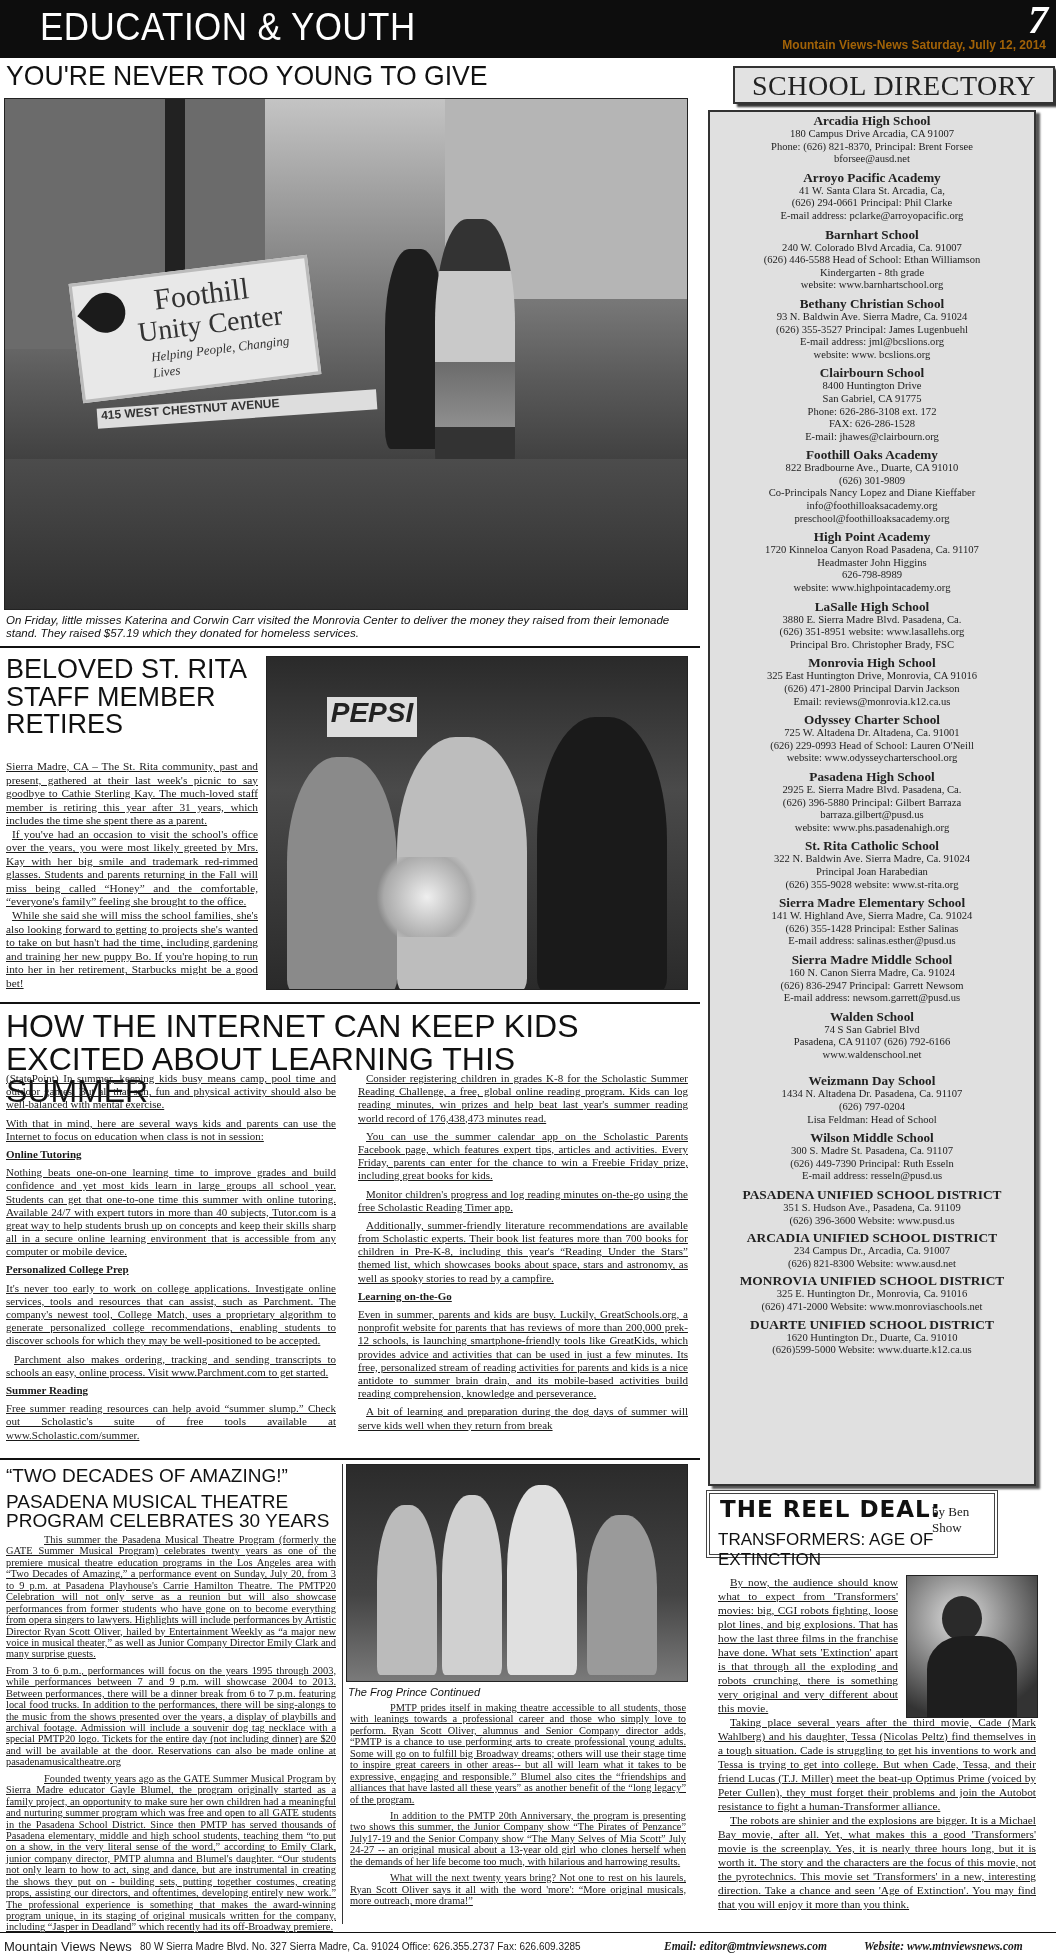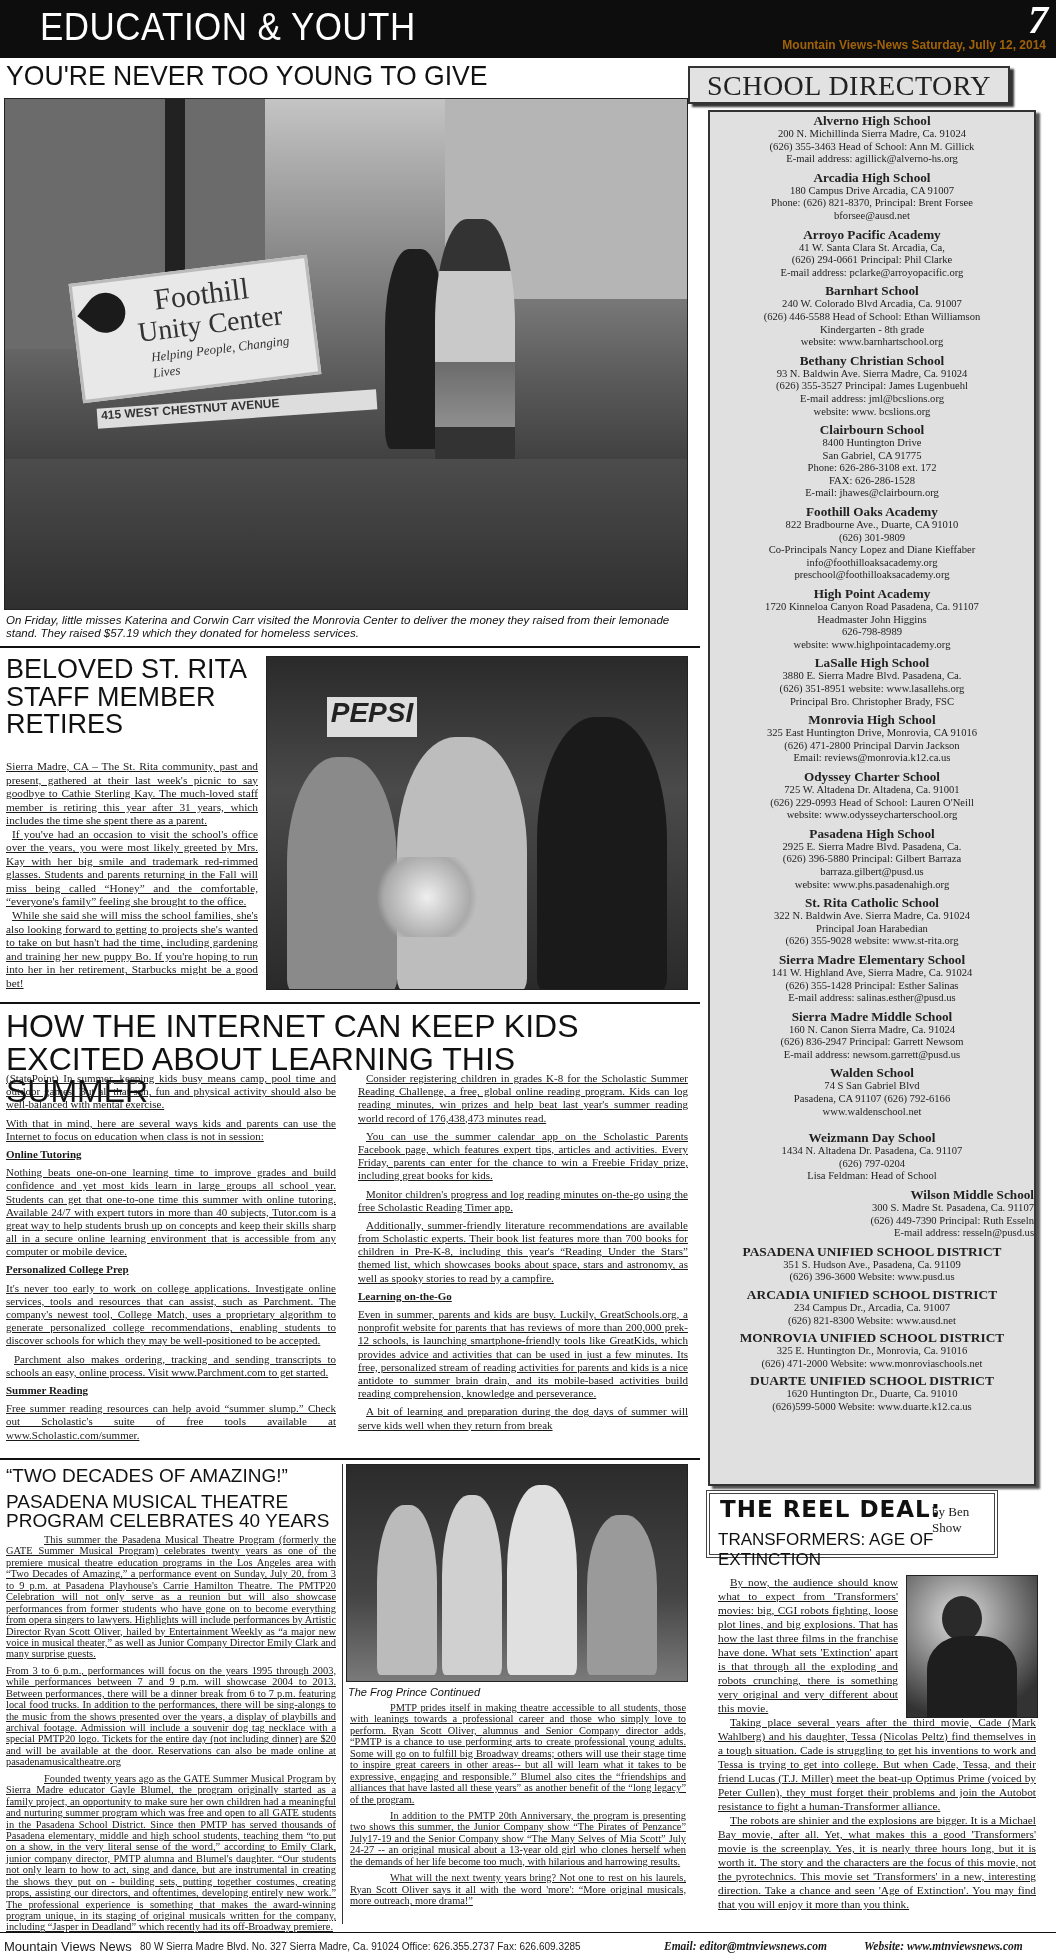--- a/index.html
+++ b/index.html
@@ -14,21 +14,21 @@
   .photo { background: linear-gradient(160deg, #9a9a9a 0%, #6d6d6d 35%, #4a4a4a 60%, #2e2e2e 100%); border: 1px solid #222; overflow: hidden; }
   .photo .sign { position: absolute; left: 70px; top: 170px; width: 240px; height: 120px; background: #e8e8e8; border: 3px solid #bbb; transform: rotate(-7deg); }
   .photo .sign span { position: absolute; font-family: "Liberation Serif", serif; color: #333; }
   .kid { position: absolute; background: #1c1c1c; border-radius: 40% 40% 10% 10%; }
   .caption { font-family: "Liberation Sans", sans-serif; font-style: italic; font-size: 11.5px; line-height: 1.15; color: #111; }
   .rule { background: #111; height: 2px; }
   .body-text { font-family: "Liberation Serif", serif; font-size: 11px; line-height: 1.2; text-align: justify; color: #1a1a1a; text-decoration: underline; }
   .body-text p { margin-bottom: 5px; }
   .sub { font-weight: bold; margin: 3px 0 4px; }
   .dir-box { left: 708px; top: 110px; width: 328px; height: 1376px; background: #e0e0e0; border: 2px solid #333; box-shadow: 4px 3px 2px #555; }
-  .dir-title-box { left: 688px; top: 66px; width: 322px; height: 38px; background: #e2e2e2; border: 2px solid #333; box-shadow: 4px 3px 2px #333; text-align: center; }
+  .dir-title-box { left: 733px; top: 66px; width: 322px; height: 38px; background: #e2e2e2; border: 2px solid #333; box-shadow: 4px 3px 2px #333; text-align: center; }
   .dir-title { font-family: "Liberation Serif", serif; font-size: 28px; color: #222; line-height: 36px; letter-spacing: 0.5px; }
   .school { text-align: center; font-family: "Liberation Serif", serif; color: #222; font-size: 10.6px; line-height: 12.6px; }
   .school .nm { font-weight: bold; font-size: 13.2px; line-height: 14px; }
   .school .district { font-weight: bold; font-size: 13.4px; }
   .underline { text-decoration: underline; }
   .reel-box { left: 706px; top: 1490px; width: 292px; height: 68px; border: 4px double #444; background: #fff; }
   .reel-title { left: 10px; top: 2px; font-family: "DejaVu Sans", sans-serif; font-weight: bold; font-size: 23px; color: #111; letter-spacing: 1px; }
   .reel-by { left: 222px; top: 10px; font-family: "Liberation Serif", serif; font-size: 13px; }
   .reel-sub { left: 8px; top: 36px; font-family: "Liberation Sans", sans-serif; font-size: 17px; color: #111; }
   .footer { left: 0; top: 1936px; width: 1056px; height: 22px; font-size: 11px; }
@@ -94,21 +94,21 @@
   <p style="text-indent:8px;">You can use the summer calendar app on the Scholastic Parents Facebook page, which features expert tips, articles and activities. Every Friday, parents can enter for the chance to win a Freebie Friday prize, including great books for kids.</p>
   <p style="text-indent:8px;">Monitor children's progress and log reading minutes on-the-go using the free Scholastic Reading Timer app.</p>
   <p style="text-indent:8px;">Additionally, summer-friendly literature recommendations are available from Scholastic experts. Their book list features more than 700 books for children in Pre-K-8, including this year's “Reading Under the Stars” themed list, which showcases books about space, stars and astronomy, as well as spooky stories to read by a campfire.</p>
   <p class="sub">Learning on-the-Go</p>
   <p>Even in summer, parents and kids are busy. Luckily, GreatSchools.org, a nonprofit website for parents that has reviews of more than 200,000 prek-12 schools, is launching smartphone-friendly tools like GreatKids, which provides advice and activities that can be used in just a few minutes. Its free, personalized stream of reading activities for parents and kids is a nice antidote to summer brain drain, and its mobile-based activities build reading comprehension, knowledge and perseverance.</p>
   <p style="text-indent:8px;">A bit of learning and preparation during the dog days of summer will serve kids well when they return from break</p>
 </div>
 <div class="abs rule" style="left:0; top:1458px; width:700px;"></div>
 
 <div class="abs sans-head" style="left:6px; top:1466px; width:330px; font-size:19px;">“TWO DECADES OF AMAZING!”</div>
-<div class="abs sans-head" style="left:6px; top:1492px; width:330px; font-size:19px;">PASADENA MUSICAL THEATRE PROGRAM CELEBRATES 40 YEARS</div>
+<div class="abs sans-head" style="left:6px; top:1492px; width:330px; font-size:19px;">PASADENA MUSICAL THEATRE PROGRAM CELEBRATES 30 YEARS</div>
 <div class="abs body-text" style="left:6px; top:1534px; width:330px; font-size:10.4px; line-height:1.1;">
   <p style="text-indent:38px;">This summer the Pasadena Musical Theatre Program (formerly the GATE Summer Musical Program) celebrates twenty years as one of the premiere musical theatre education programs in the Los Angeles area with “Two Decades of Amazing,” a performance event on Sunday, July 20, from 3 to 9 p.m. at Pasadena Playhouse's Carrie Hamilton Theatre. The PMTP20 Celebration will not only serve as a reunion but will also showcase performances from former students who have gone on to become everything from opera singers to lawyers. Highlights will include performances by Artistic Director Ryan Scott Oliver, hailed by Entertainment Weekly as “a major new voice in musical theater,” as well as Junior Company Director Emily Clark and many surprise guests.</p>
   <p><span>From 3 to 6 p.m., performances will focus on the years 1995 through 2003, while performances between 7 and 9 p.m. will showcase 2004 to 2013. Between performances, there will be a dinner break from 6 to 7 p.m. featuring local food trucks. In addition to the performances, there will be sing-alongs to the music from the shows presented over the years, a display of playbills and archival footage. Admission will include a souvenir dog tag necklace with a special PMTP20 logo.  Tickets for the entire day (not including dinner) are $20 and will be available at the door. Reservations can also be made online at </span><span class="underline">pasadenamusicaltheatre.org</span></p>
   <p style="text-indent:38px;">Founded twenty years ago as the GATE Summer Musical Program by Sierra Madre educator Gayle Blumel, the program originally started as a family project, an opportunity to make sure her own children had a meaningful and nurturing summer program which was free and open to all GATE students in the Pasadena School District.  Since then PMTP has served thousands of Pasadena elementary, middle and high school students, teaching them “to put on a show, in the very literal sense of the word,” according to Emily Clark, junior company director, PMTP alumna and Blumel's daughter. “Our students not only learn to how to act, sing and dance, but are instrumental in creating the shows they put on - building sets, putting together costumes, creating props, assisting our directors, and oftentimes, developing entirely new work.” The professional experience is something that makes the award-winning program unique, in its staging of original musicals written for the company, including “Jasper in Deadland” which recently had its off-Broadway premiere.</p>
 </div>
 <div class="abs vrule" style="left:342px; top:1464px; height:460px;"></div>
 <div class="abs photo" style="left:346px; top:1464px; width:342px; height:218px; background:linear-gradient(180deg,#2b2b2b 0%,#444 60%,#7a7a7a 100%);">
   <div style="position:absolute; left:30px; top:40px; width:60px; height:170px; background:#bbb; border-radius:45% 45% 5% 5%;"></div>
   <div style="position:absolute; left:95px; top:30px; width:60px; height:180px; background:#d0d0d0; border-radius:45% 45% 5% 5%;"></div>
   <div style="position:absolute; left:160px; top:20px; width:70px; height:190px; background:#e0e0e0; border-radius:45% 45% 5% 5%;"></div>
@@ -120,26 +120,20 @@
   <p style="text-indent:40px;">In addition to the PMTP 20th Anniversary, the program is presenting two shows this summer, the Junior Company show “The Pirates of Penzance” July17-19 and the Senior Company show “The Many Selves of Mia Scott” July 24-27 -- an original musical about a 13-year old girl who clones herself when the demands of her life become too much, with hilarious and harrowing results.</p>
   <p style="text-indent:40px;">What will the next twenty years bring? Not one to rest on his laurels, Ryan Scott Oliver says it all with the word 'more': “More original musicals, more outreach, more drama!”</p>
 </div>
 
 <div class="abs dir-title-box">
   <span class="dir-title">SCHOOL DIRECTORY</span>
 </div>
 <div class="abs dir-box">
   <div id="dir-list" style="padding-top:2px;">
       <div class="school" style="margin-bottom: 5px;">
-        <div class="nm">Alverno High School</div>
-        <div>200 N. Michillinda  Sierra Madre, Ca. 91024</div>
-        <div>(626) 355-3463 Head of School: Ann M. Gillick</div>
-        <div>E-mail address: agillick@alverno-hs.org</div>
-      </div>
-      <div class="school" style="margin-bottom: 5px;">
         <div class="nm">Arcadia High School</div>
         <div>180 Campus Drive Arcadia, CA 91007</div>
         <div>Phone: (626) 821-8370, Principal: Brent Forsee</div>
         <div>bforsee@ausd.net</div>
       </div>
       <div class="school" style="margin-bottom: 5px;">
         <div class="nm">Arroyo Pacific Academy</div>
         <div>41 W. Santa Clara St.  Arcadia, Ca,</div>
         <div>(626) 294-0661 Principal: Phil Clarke</div>
         <div>E-mail address: pclarke@arroyopacific.org</div>
@@ -229,21 +223,21 @@
         <div>74 S San Gabriel Blvd</div>
         <div>Pasadena, CA  91107  (626) 792-6166</div>
         <div>www.waldenschool.net</div>
       </div>
       <div class="school" style="margin-bottom: 5px;">
         <div class="nm">Weizmann Day School</div>
         <div>1434 N. Altadena Dr. Pasadena, Ca. 91107</div>
         <div>(626) 797-0204</div>
         <div>Lisa Feldman: Head of School</div>
       </div>
-      <div class="school" style="margin-bottom: 5px; text-align: right;">
+      <div class="school" style="margin-bottom: 5px;">
         <div class="nm">Wilson Middle School</div>
         <div>300 S. Madre St.  Pasadena, Ca. 91107</div>
         <div>(626) 449-7390 Principal: Ruth Esseln</div>
         <div>E-mail address: resseln@pusd.us</div>
       </div>
       <div class="school" style="margin-top: 4px;">
         <div class="nm district">PASADENA UNIFIED SCHOOL DISTRICT</div>
         <div>351 S. Hudson Ave., Pasadena, Ca. 91109</div>
         <div>(626) 396-3600  Website: www.pusd.us</div>
       </div>

